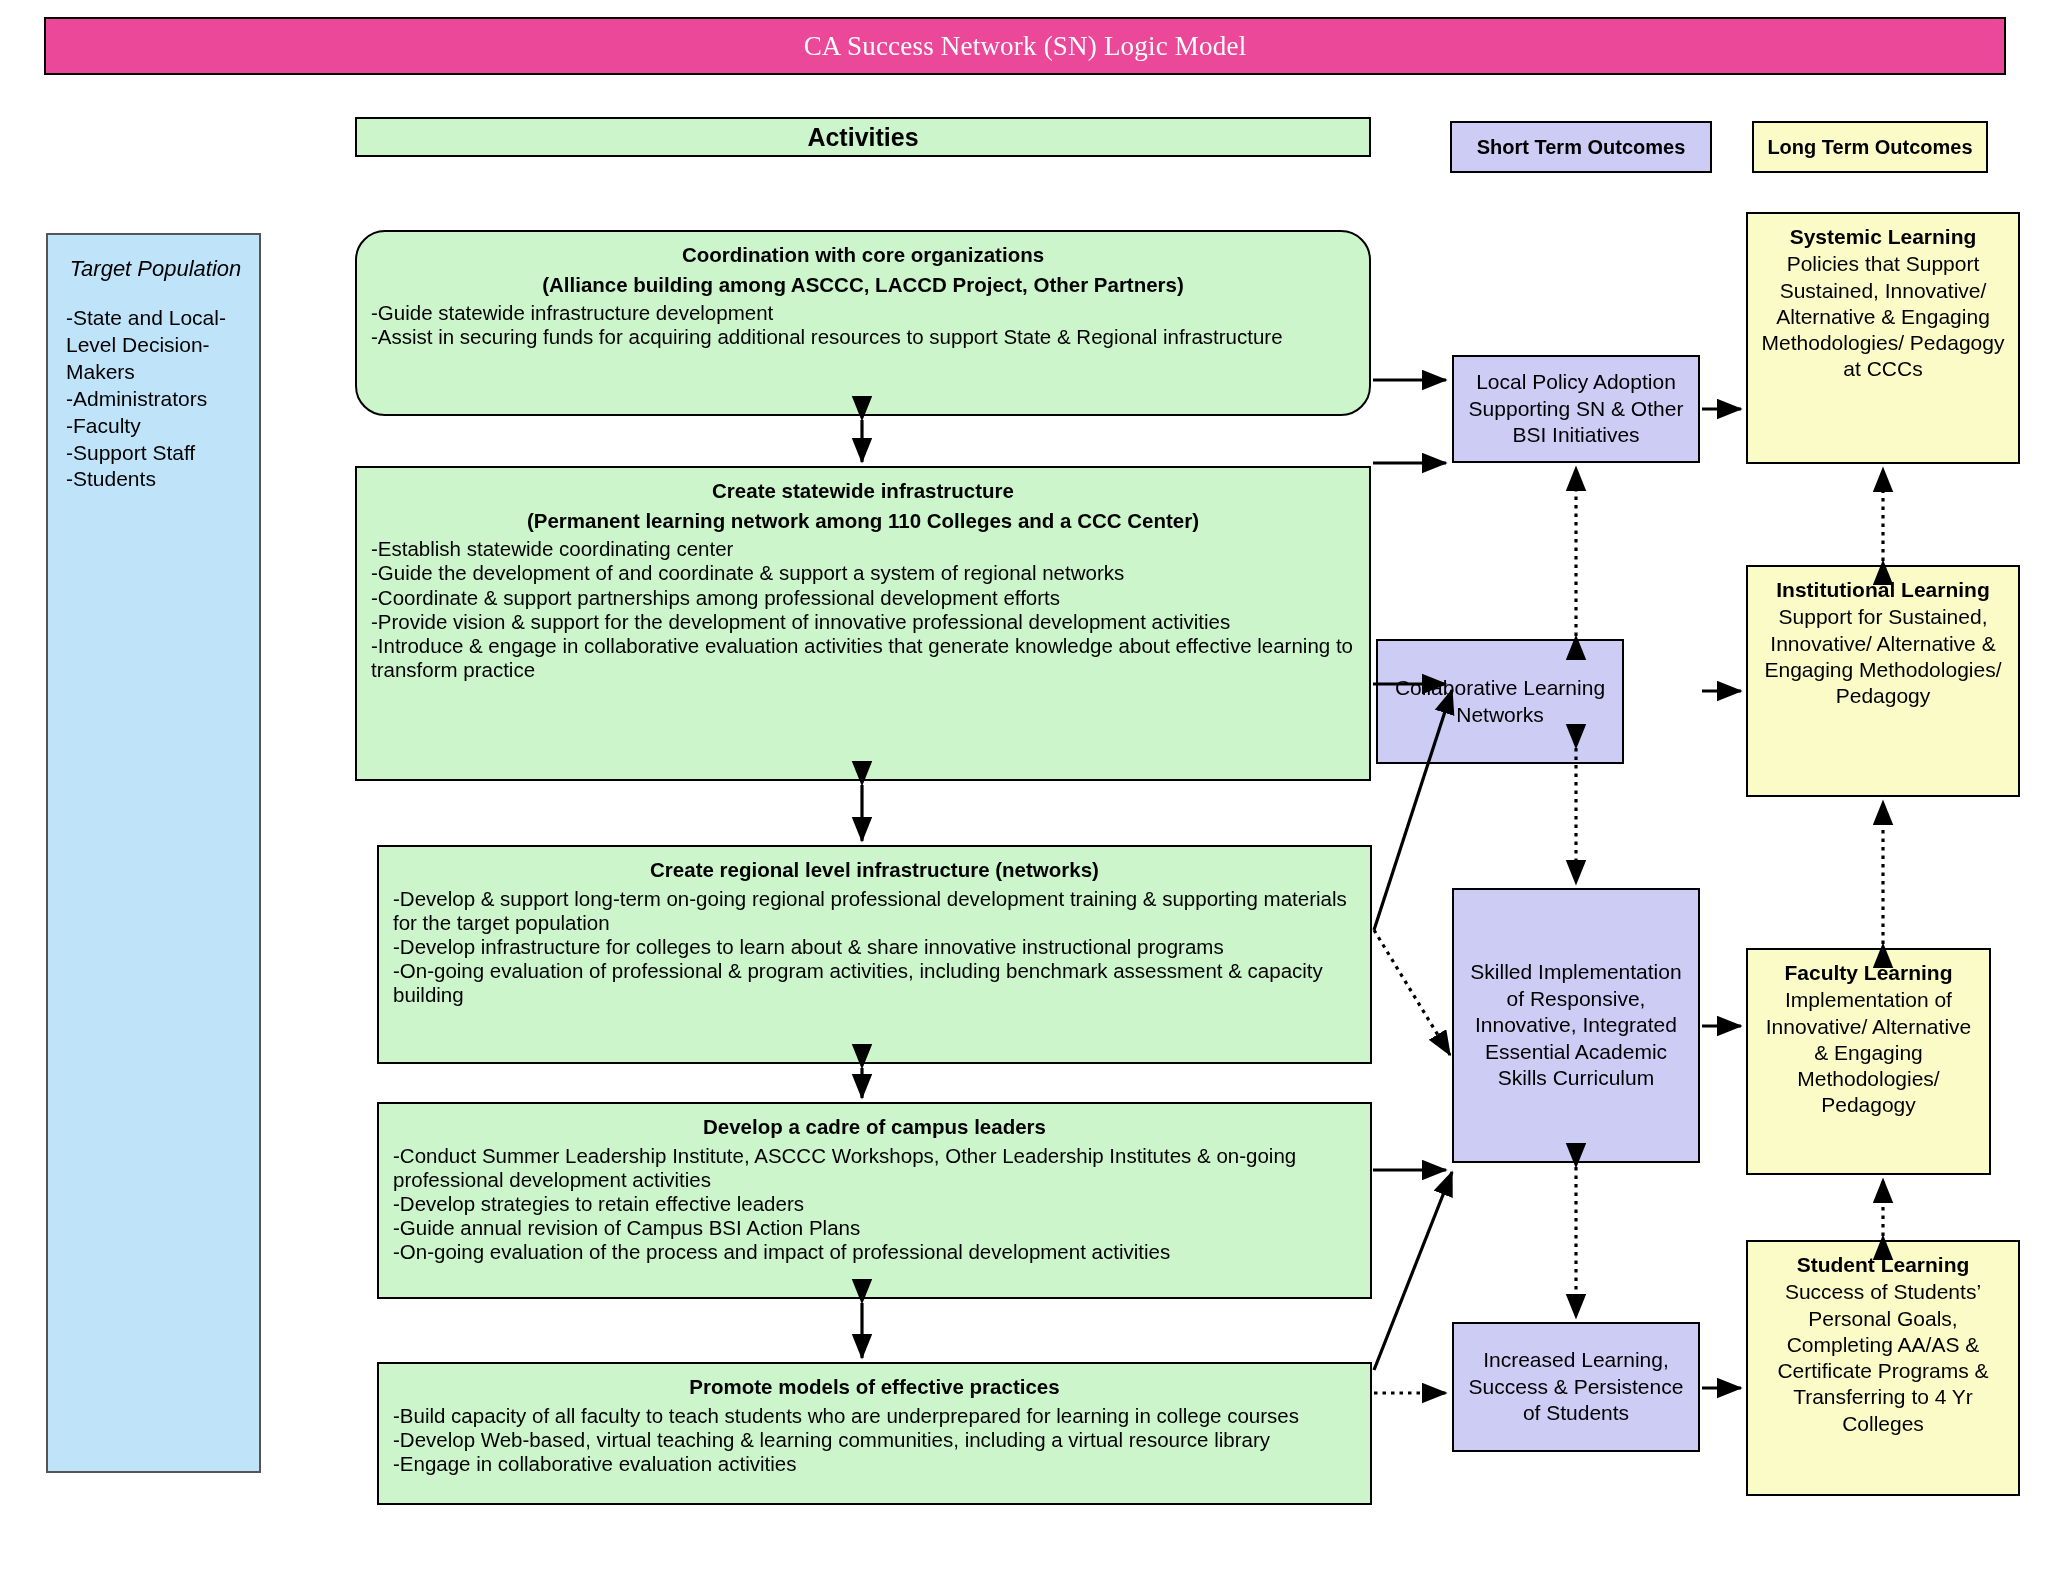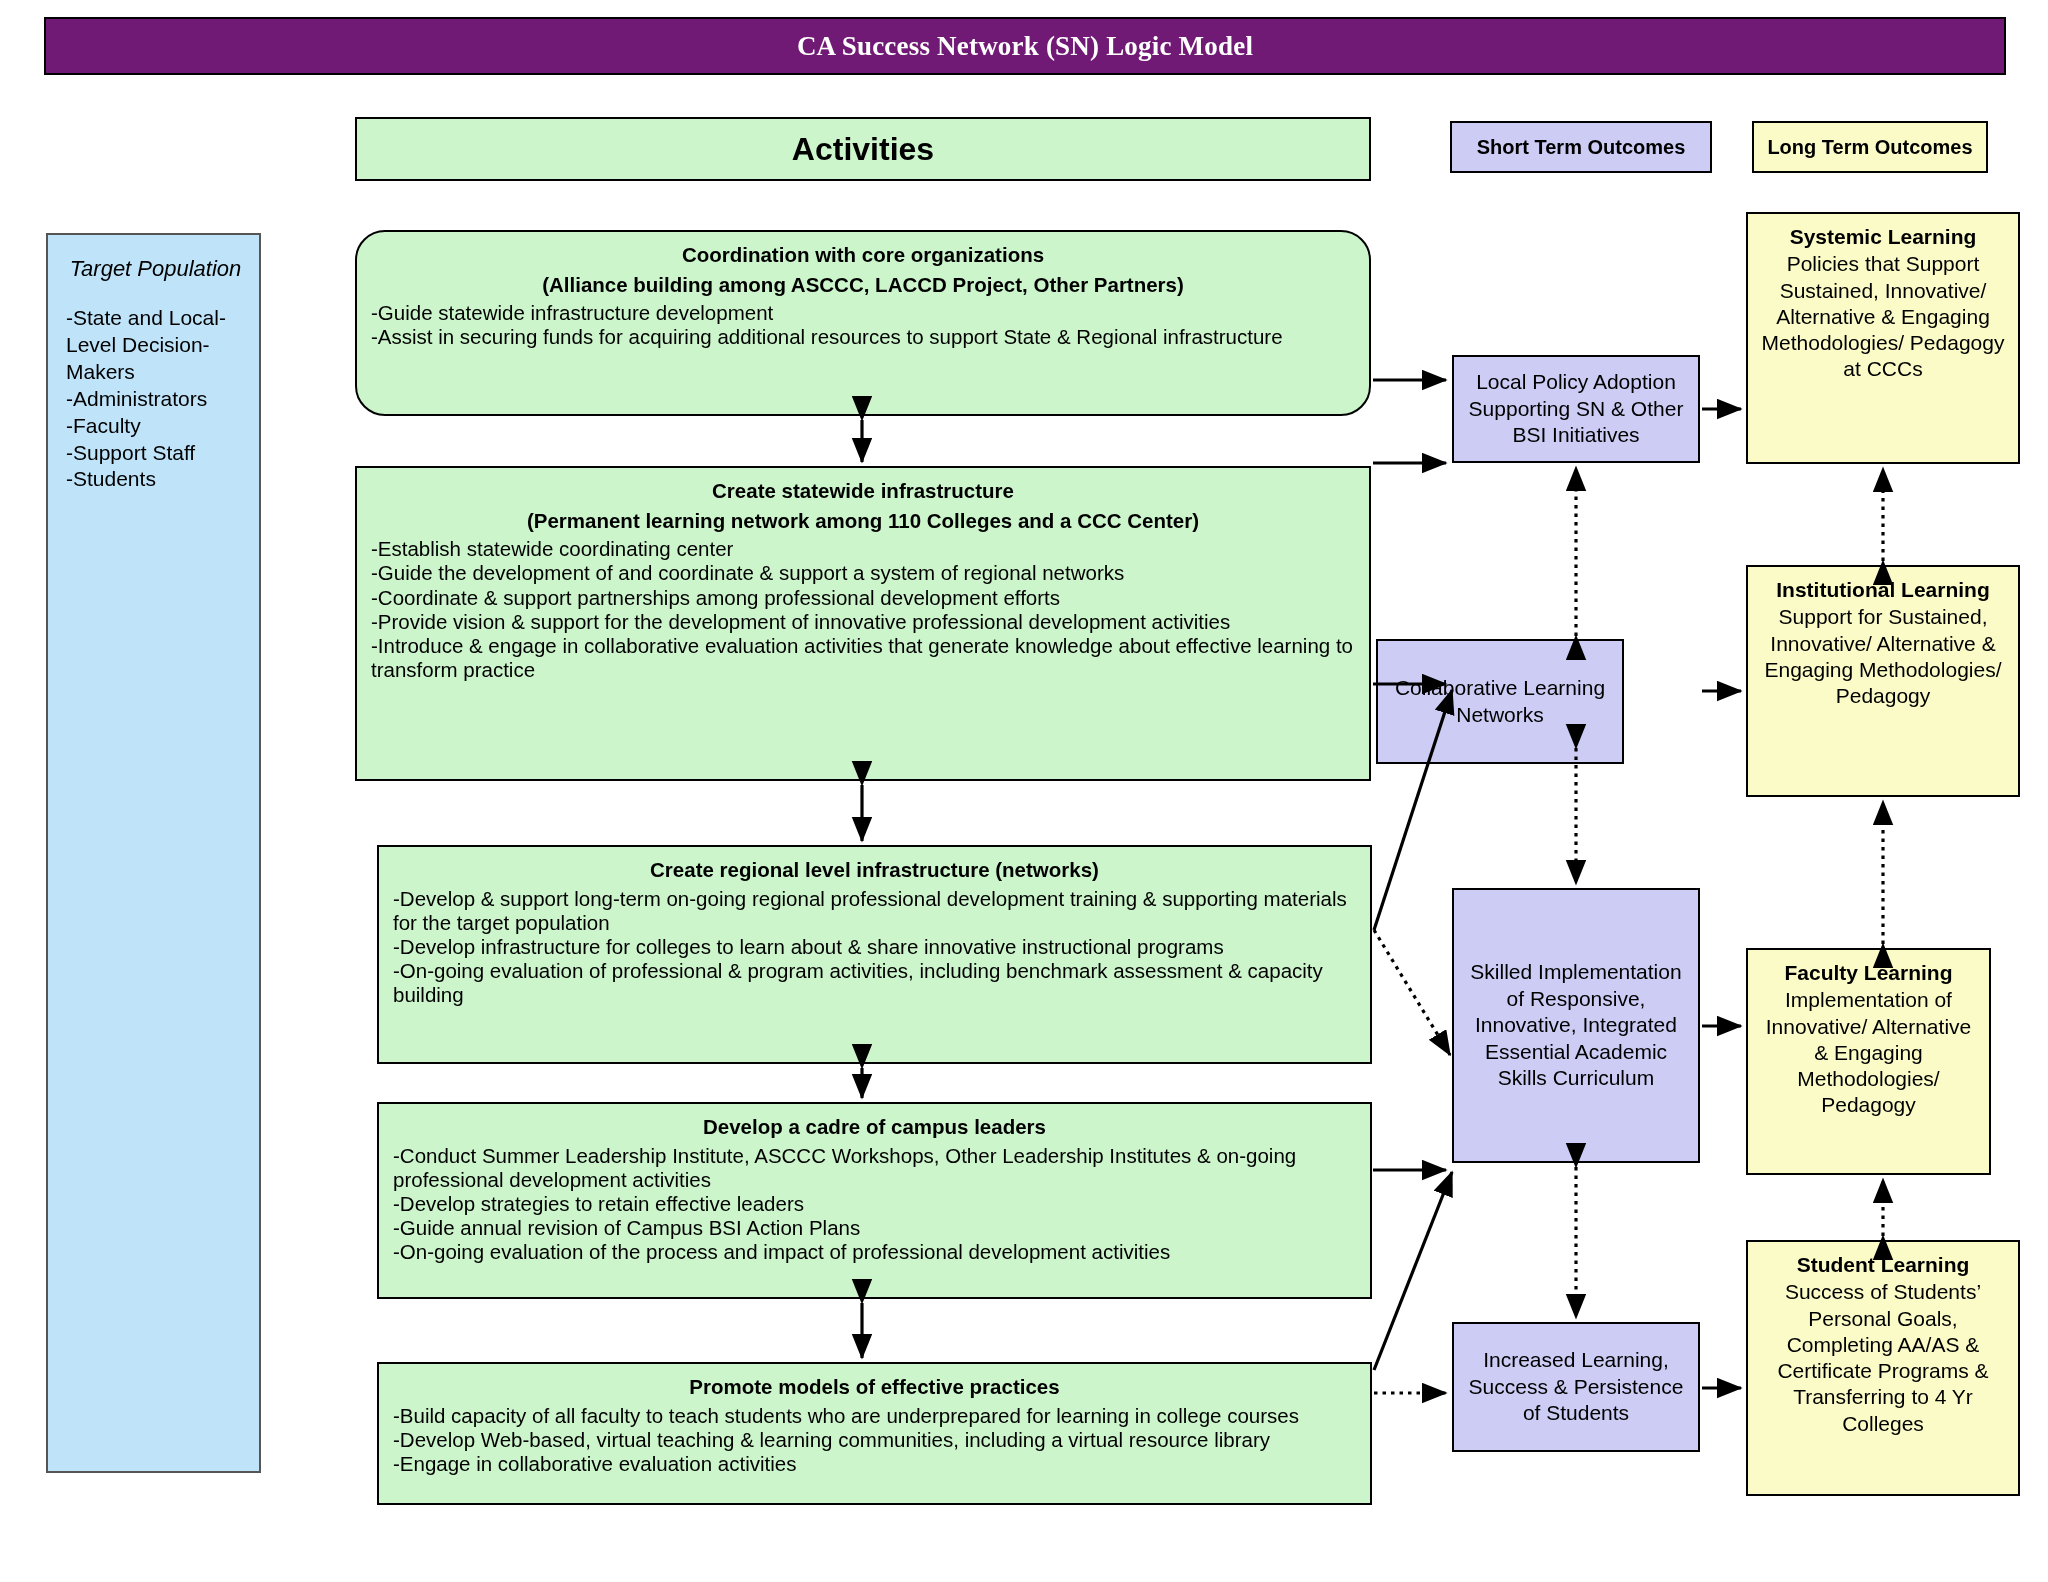--- a/index.html
+++ b/index.html
@@ -19,46 +19,46 @@
     left: 0; top: 0;
     width: 2048px;
     height: 1582px;
   }
   .abs { position: absolute; box-sizing: border-box; }
 
   
   #title-bar {
     left: 44px; top: 17px;
     width: 1962px; height: 58px;
-    background: #701a75;
+    background: #ec4899;
     border: 2px solid #000000;
     color: #ffffff;
     font-family: "Liberation Serif", serif;
-    font-weight: bold;
+    font-weight: normal;
     font-size: 27px;
     display: flex;
     align-items: center;
     justify-content: center;
     letter-spacing: .2px;
   }
 
   
   .col-header {
     border: 2px solid #000000;
     display: flex;
     align-items: center;
     justify-content: center;
     font-weight: bold;
     text-align: center;
   }
   #hdr-activities {
     left: 355px; top: 117px;
-    width: 1016px; height: 64px;
+    width: 1016px; height: 40px;
     background: #ccf5cc;
-    font-size: 32px;
+    font-size: 25px;
   }
   #hdr-short {
     left: 1450px; top: 121px;
     width: 262px; height: 52px;
     background: #ccccf5;
     font-size: 20px;
   }
   #hdr-long {
     left: 1752px; top: 121px;
     width: 236px; height: 52px;

